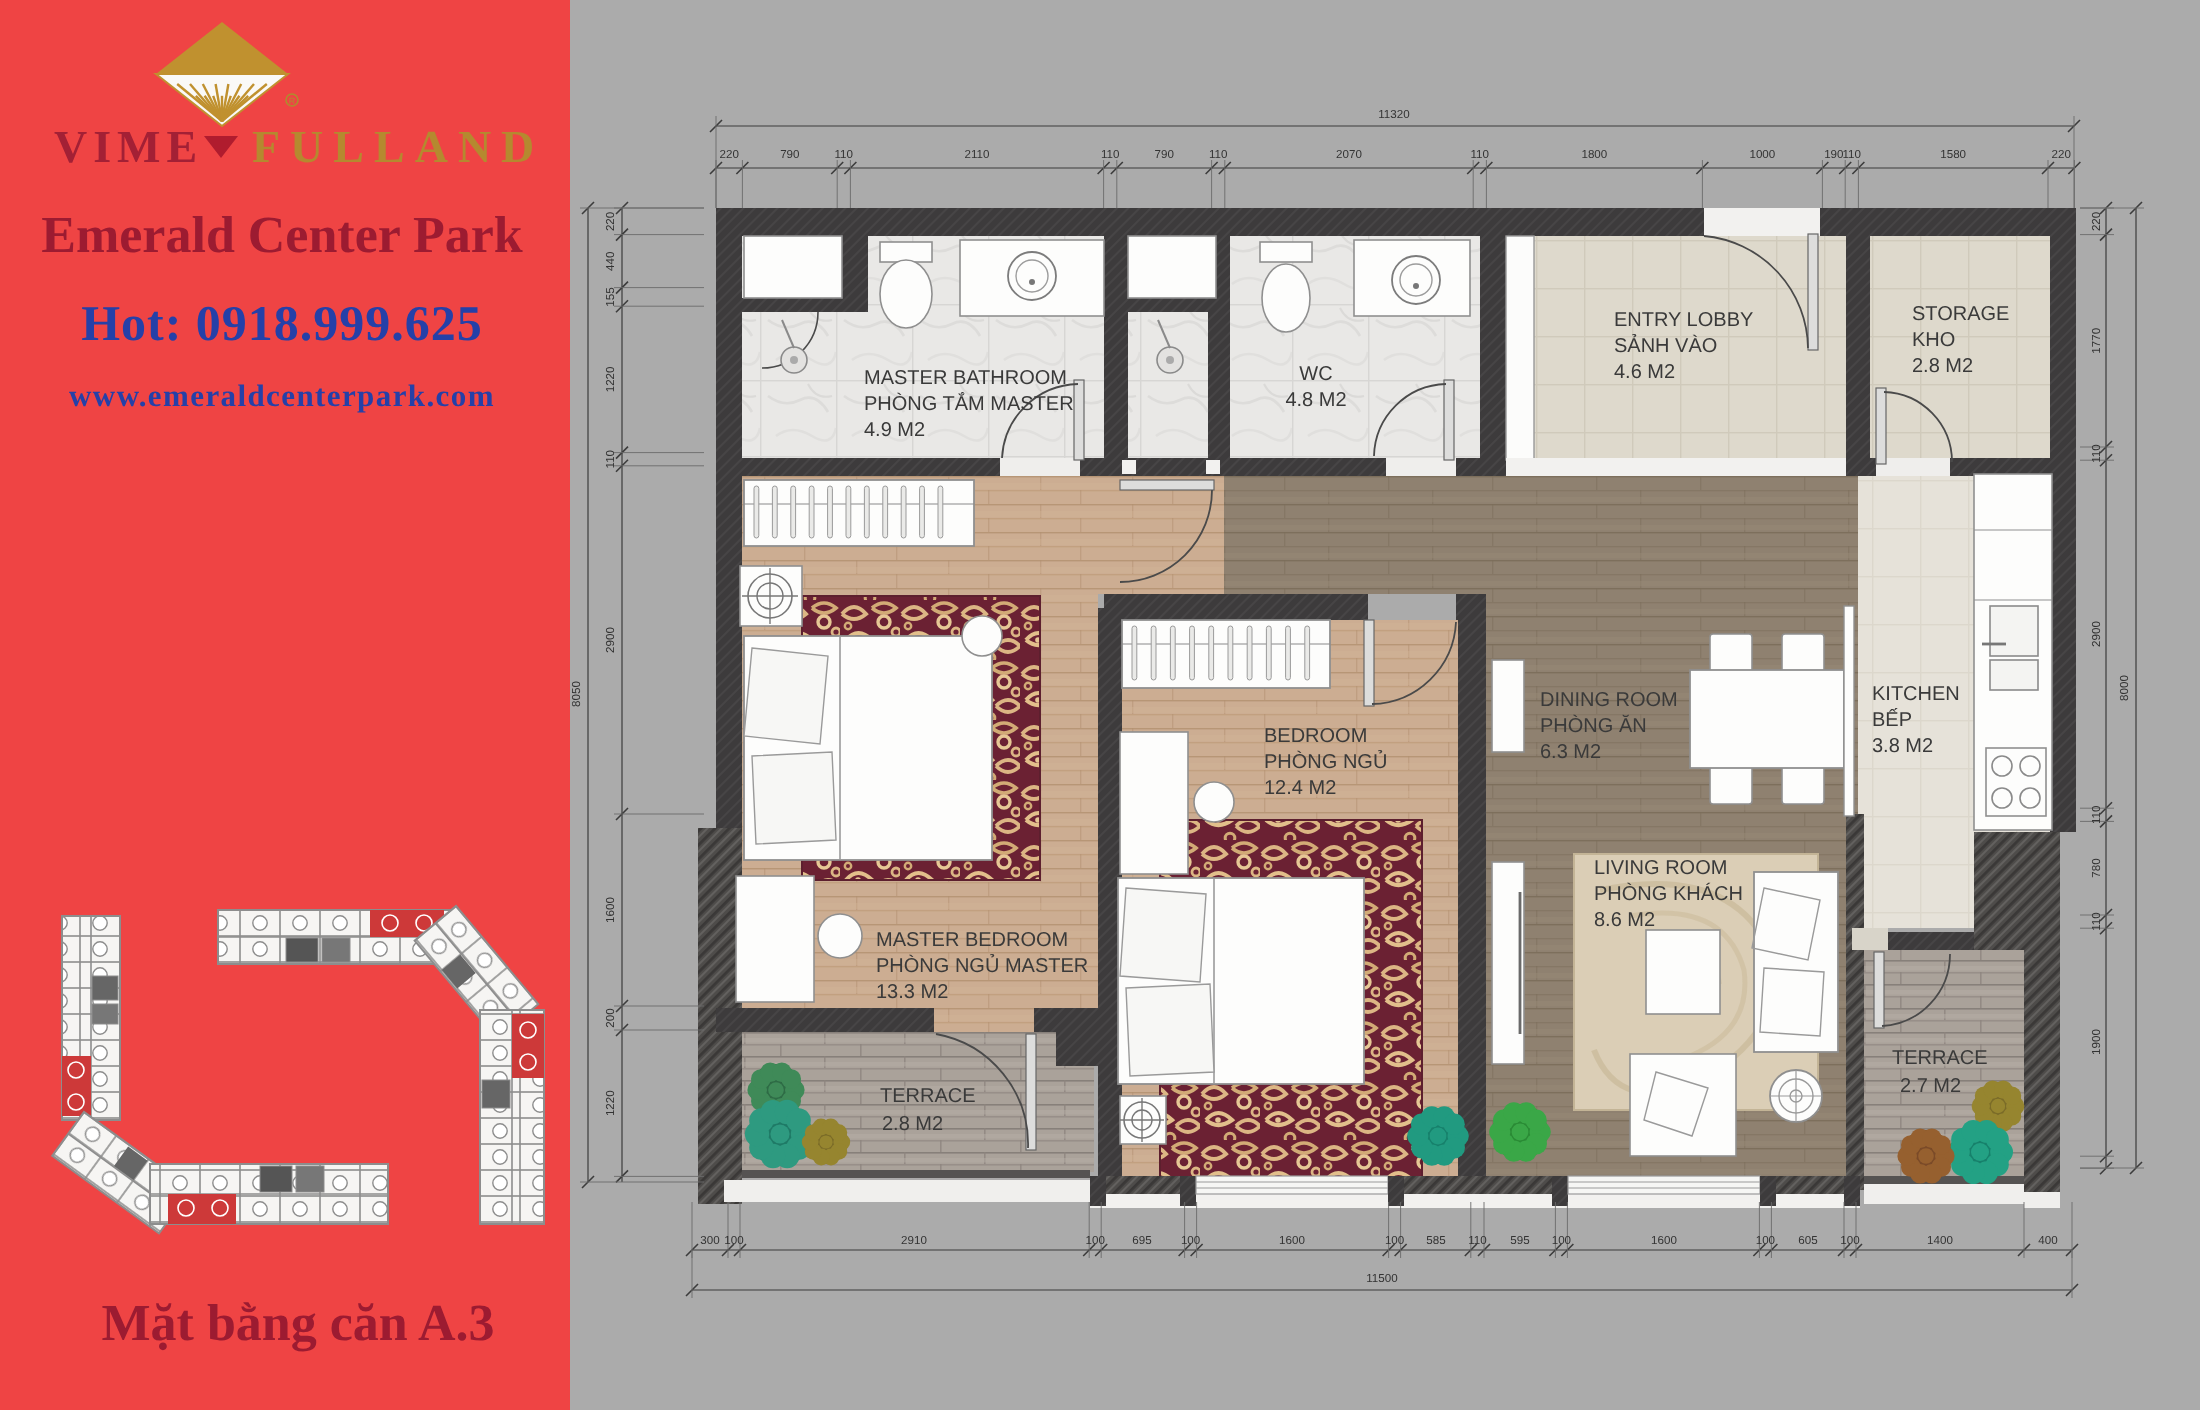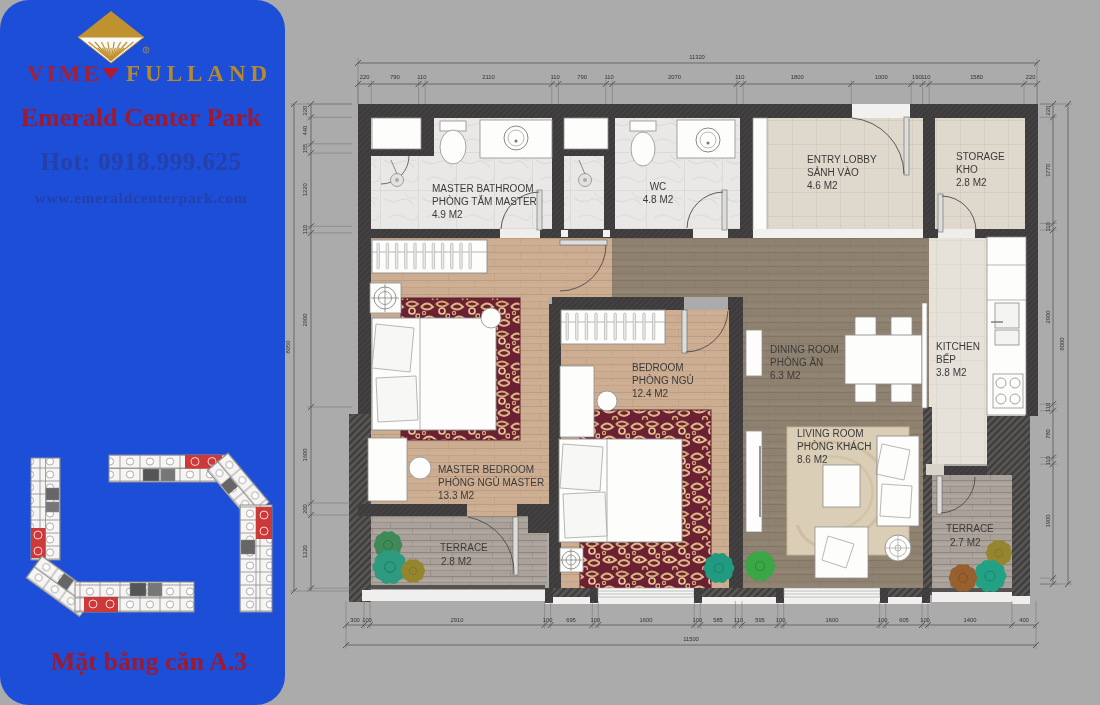--- a/index.html
+++ b/index.html
@@ -1,18 +1,18 @@
 <!DOCTYPE html>
 <html><head>
 <meta charset="utf-8">
 <style>
 html,body{margin:0;padding:0;}
 body{width:1100px;height:705px;overflow:hidden;background:#ababab;font-family:"Liberation Sans",sans-serif;}
 #page{position:relative;width:1100px;height:705px;}
-#sidebar{position:absolute;left:0;top:0;width:285px;height:705px;background:#1d4ed8;border-radius:29px;}
+#sidebar{position:absolute;left:0;top:0;width:285px;height:705px;background:#ef4444;}
 #plansvg{position:absolute;left:285px;top:0;}
 </style>
 </head>
 <body>
 <div id="page">
 
 <div id="sidebar">
 <svg width="285" height="705" viewBox="0 0 285 705">
 
 <polygon points="78,37 111,11 144,37" fill="#c0912f"></polygon>

